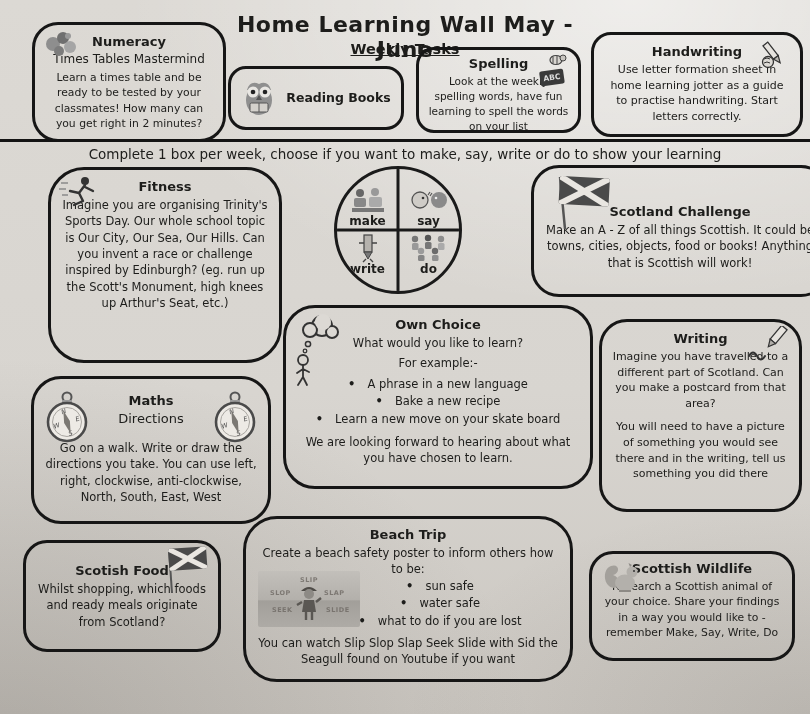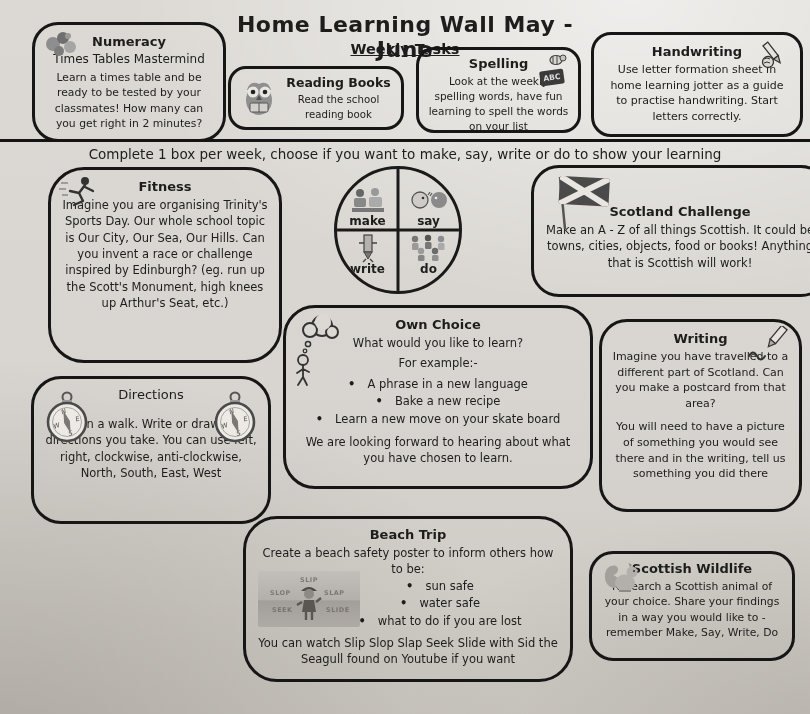--- a/index.html
+++ b/index.html
@@ -103,21 +103,20 @@
       <circle cx="14" cy="16" r="5.5" fill="#e8e6e2"></circle>
         <circle cx="26" cy="16" r="5.5" fill="#e8e6e2"></circle>
       <circle cx="14" cy="16" r="2.3" fill="#222"></circle>
         <circle cx="26" cy="16" r="2.3" fill="#222"></circle>
       <polygon points="20,19 17,24 23,24" fill="#555"></polygon>
       <rect x="11" y="27" width="18" height="9" rx="1.5" fill="#d4d1cc" stroke="#555" stroke-width="1"></rect>
       <line x1="20" y1="27" x2="20" y2="36" stroke="#555" stroke-width="1"></line>
     </svg>
     <div class="col">
       <div class="bt">Reading Books</div>
-      <div class="bb">Read the school reading book</div>
     </div>
   </div>
 
   <div class="box" id="spelling">
     <svg class="icon-abs" style="right:5px;top:2px" width="40" height="38" viewBox="0 0 40 38">
       <ellipse cx="23" cy="8" rx="6" ry="4.5" fill="#d9d6d1" stroke="#444" stroke-width="1.2"></ellipse>
       <line x1="20" y1="4.5" x2="20" y2="11.5" stroke="#444" stroke-width="1"></line>
       <line x1="24" y1="4" x2="24" y2="12" stroke="#444" stroke-width="1"></line>
       <circle cx="30" cy="6" r="3" fill="#c7c4bf" stroke="#444" stroke-width="1"></circle>
       <g transform="rotate(-8 19 26)">
@@ -274,24 +273,42 @@
       <circle cx="23" cy="33" r="19" fill="#edeae5" stroke="#4a4a4a" stroke-width="2.6"></circle>
       <circle cx="23" cy="33" r="14.5" fill="none" stroke="#a9a6a1" stroke-width="1"></circle>
       <g font-size="6.5" font-style="italic" fill="#4a4a4a" text-anchor="middle" transform="rotate(-18 23 33)">
         <text x="23" y="24">N</text>
         <text x="34" y="35.5">E</text>
         <text x="23" y="47">S</text>
         <text x="12" y="35.5">W</text>
       </g>
       <polygon points="23,21 26,33 23,45 20,33" fill="#7b7873" transform="rotate(-18 23 33)"></polygon>
     </svg>
+    <div class="bt">Maths</div>
     <div class="bsub" style="font-size:13px;margin-bottom:14px">Directions</div>
     <div class="bb">Go on a walk.  Write or draw the directions you take.  You can use left, right, clockwise, anti-clockwise, North, South, East, West</div>
   </div>
 
+  <div class="box" id="food">
+    <svg class="icon-abs" style="right:8px;top:2px" width="54" height="50" viewBox="0 0 54 50">
+      <defs>
+          <clipPath id="fc2">
+            <rect x="12" y="4" width="38" height="22" rx="2"></rect>
+          </clipPath>
+        </defs>
+      <line x1="13" y1="5" x2="16" y2="48" stroke="#555" stroke-width="2"></line>
+      <rect x="12" y="4" width="38" height="22" rx="2" fill="#4a4a4a" transform="rotate(-4 12 4)"></rect>
+      <g clip-path="url(#fc2)" transform="rotate(-4 12 4)">
+        <line x1="12" y1="4" x2="50" y2="26" stroke="#e9e6e1" stroke-width="5"></line>
+        <line x1="50" y1="4" x2="12" y2="26" stroke="#e9e6e1" stroke-width="5"></line>
+      </g>
+    </svg>
+    <div class="bt">Scotish Food</div>
+    <div class="bb">Whilst shopping, which foods and ready meals originate from Scotland?</div>
+  </div>
 
   <div class="box" id="beach">
     <div class="thumb">
       <span class="tw1">SLIP</span>
       <span class="tw2">SLOP</span>
       <span class="tw3">SLAP</span>
       <span class="tw4">SEEK</span>
       <span class="tw5">SLIDE</span>
       <svg style="position:absolute;left:38px;top:12px" width="26" height="40" viewBox="0 0 26 40">
         <path d="M5 8 q8 -8 16 0 z" fill="#4f4c48"></path>

